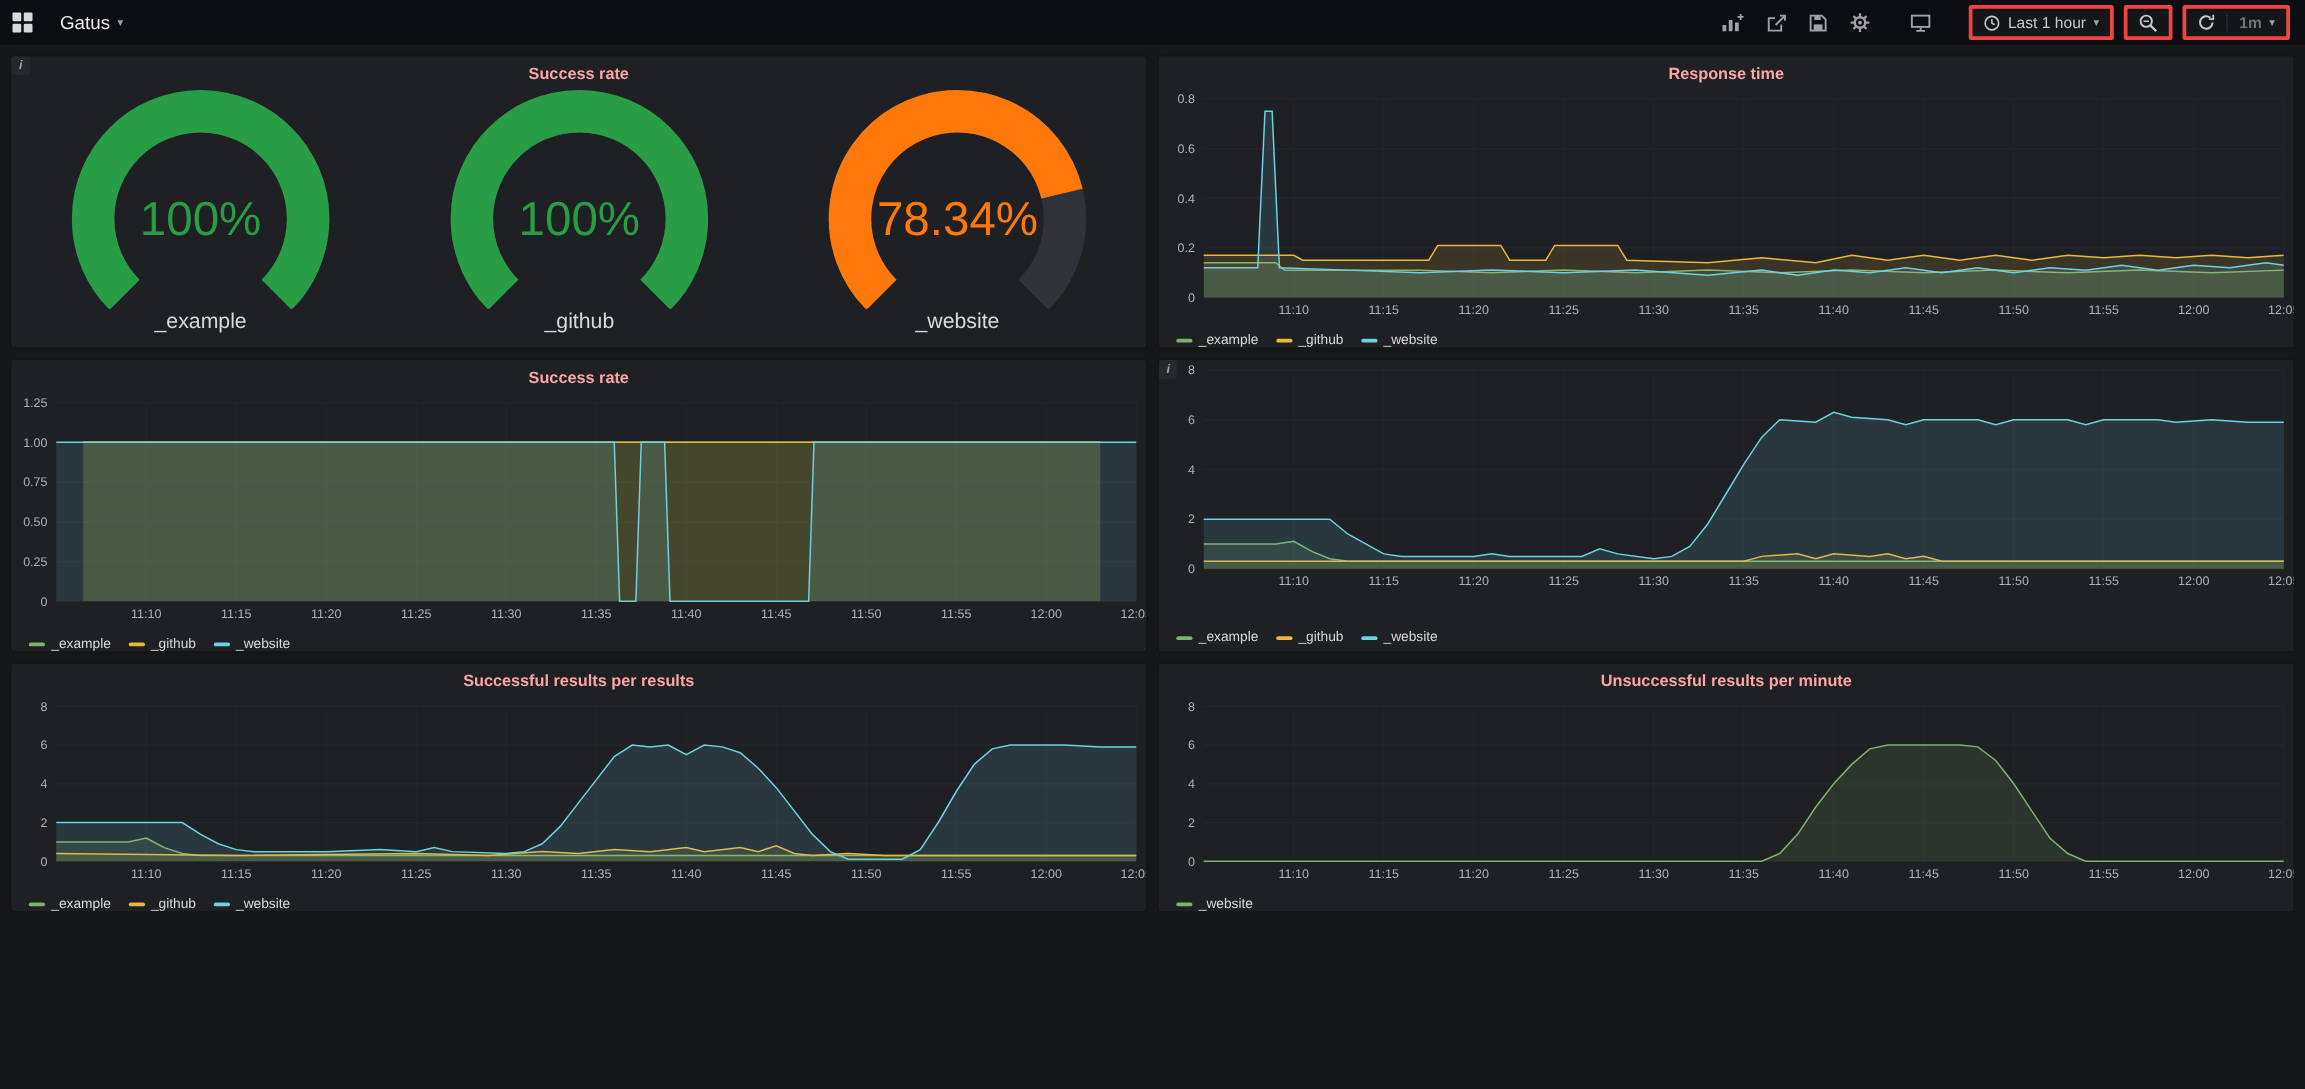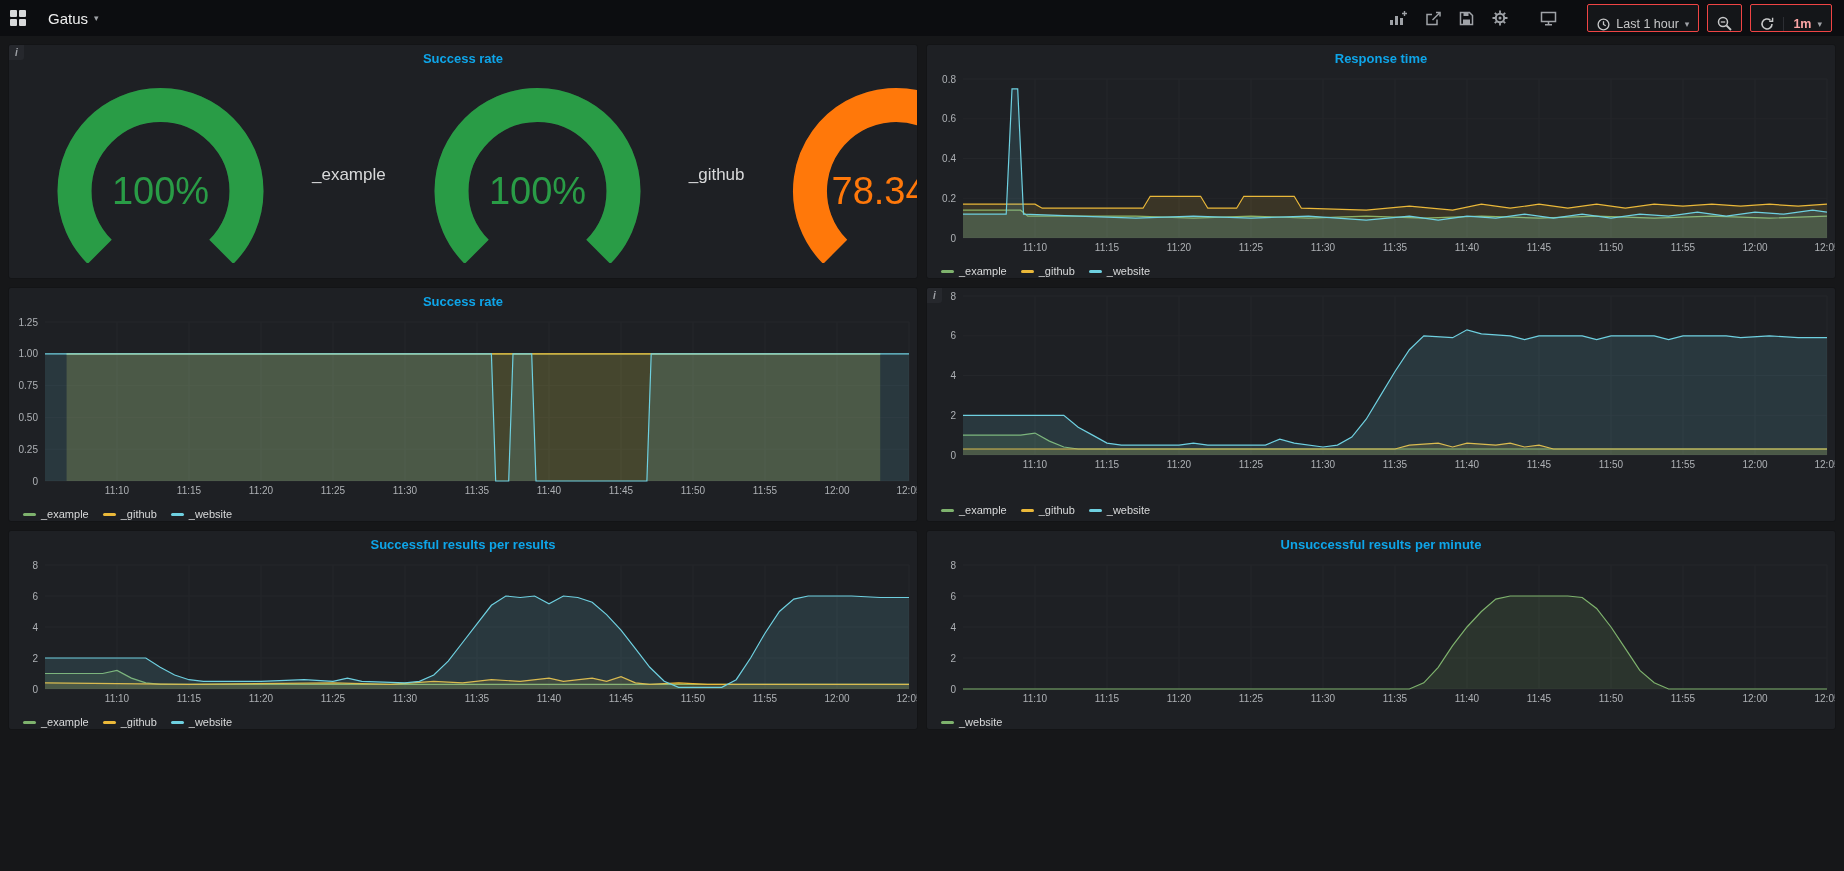--- a/index.html
+++ b/index.html
@@ -11,38 +11,38 @@
   .nav-left{display:flex;align-items:center;gap:22px}
   .app-grid-icon{display:inline-grid;grid-template-columns:7px 7px;grid-template-rows:7px 7px;gap:2px;cursor:pointer}
   .app-grid-icon i{background:#d8d9da;border-radius:1px}
   .dash-title{display:flex;align-items:center;gap:6px;font-size:15px;color:#eee;cursor:pointer}
   .caret{font-size:9px;color:#9fa2a7}
   .nav-right{display:flex;align-items:center;gap:2px}
   button{font-family:"Liberation Sans",sans-serif}
   .icon-btn{background:none;border:none;height:28px;padding:0 8px;display:flex;align-items:center;color:#9fa2a7;cursor:pointer}
   .icon-btn svg{display:block}
   .gap{width:12px}
-  .picker-group{display:flex;align-items:flex-end;border:1px solid #ef4444;border-radius:2px;background:#141619;margin-left:6px;height:28px}
+  .picker-group{display:flex;align-items:center;border:3px solid #ef4444;border-radius:2px;background:#141619;margin-left:6px;height:28px}
   .picker-btn{display:flex;align-items:center;gap:6px;padding:0 9px;background:none;border:none;border-left:1px solid #2c2e33;color:#c7c8c9;font-size:12.5px;cursor:pointer}
   .picker-btn:first-child{border-left:none}
-  .orange{color:#fca5a5;font-weight:700}
+  .orange{color:#737373;font-weight:700}
 
   
   .grid{display:grid;grid-template-columns:1fr 1fr;grid-template-rows:235px 235px 200px;gap:8px;padding:8px}
   .panel{background:#1e2024;border:1px solid #131416;border-radius:3px;position:relative;display:flex;flex-direction:column;overflow:hidden}
-  .panel-title{height:26px;flex:0 0 26px;display:flex;align-items:center;justify-content:center;font-size:13px;font-weight:600;color:#0ea5e9;cursor:pointer}
+  .panel-title{height:26px;flex:0 0 26px;display:flex;align-items:center;justify-content:center;font-size:13px;font-weight:600;color:#fca5a5;cursor:pointer}
   .info-i{position:absolute;top:0;left:0;width:15px;height:15px;background:#26282d;color:#9fa2a7;font-size:10px;font-style:italic;font-weight:700;display:flex;align-items:center;justify-content:center;border-radius:0 0 3px 0;cursor:pointer;z-index:2}
   .chart-wrap{flex:1;position:relative;cursor:crosshair}
   .legend{flex:0 0 22px;display:flex;align-items:center;gap:14px;padding:0 14px;font-size:11px;color:#d8d9da}
   .legend-item{display:flex;align-items:center;gap:5px;cursor:pointer}
   .sw{width:13px;height:3px;border-radius:2px;display:inline-block}
 
   
   .gauge-row{flex:1;display:flex}
-  .gauge-cell{flex:1;display:flex;align-items:center}
+  .gauge-cell{flex:1;display:flex;flex-direction:column;align-items:center}
   .gauge-draw{width:100%;height:176px}
   .gauge-label{font-size:17px;color:#d8d9da;margin-top:0}
 
   svg text.tick{font-family:"Liberation Sans",sans-serif;font-size:10px;fill:#aeb1b5}
 </style>
 </head>
 <body>
 
 <nav class="navbar">
   <div class="nav-left">

